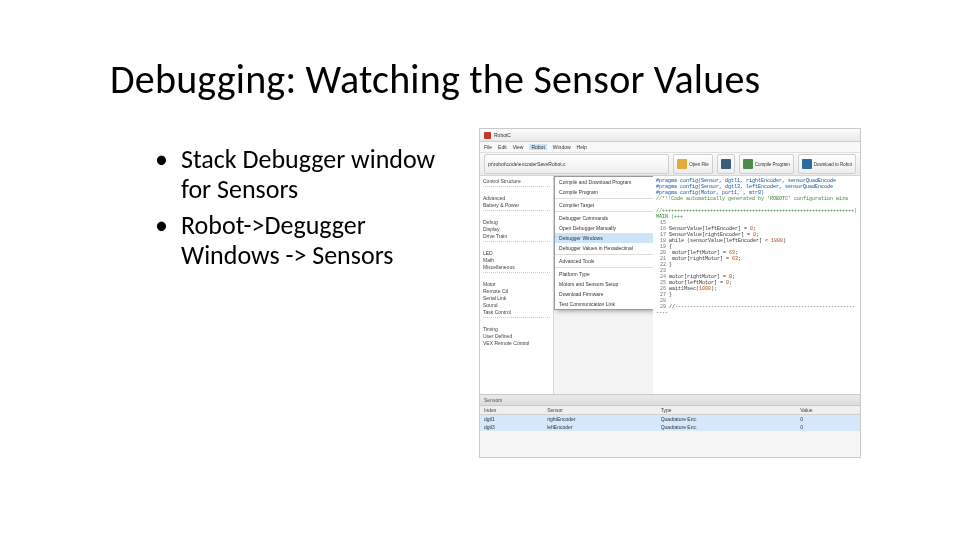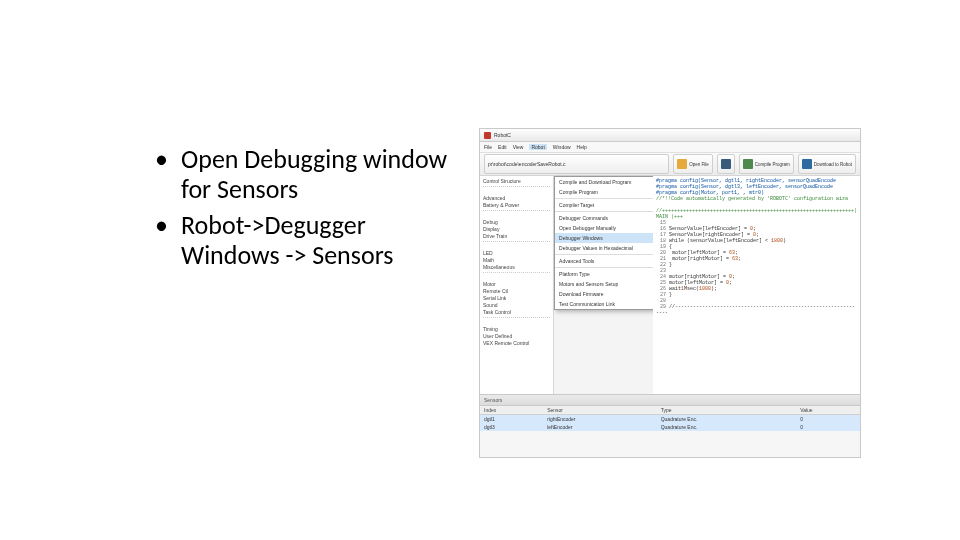--- a/index.html
+++ b/index.html
@@ -171,25 +171,26 @@
     text-align:left; background:#efefef; border-bottom:1px solid #d0d0d0;
     padding:1px 4px; font-weight:normal; color:#444;
   }
   .sensors td { padding:1px 4px; }
   .sensors tr.sel { background:#d6e8fb; }
 </style>
 </head>
 <body>
 
 <div class="slide">
+  <div class="title">Debugging: Watching the Sensor Values</div>
 
   <div class="bullets">
     <div class="row">
       <div class="dot">•</div>
-      <div class="txt">Open Debugging window for Sensors</div>
+      <div class="txt">Stack Debugger window for Sensors</div>
     </div>
     <div class="row">
       <div class="dot">•</div>
       <div class="txt">Robot-&gt;Degugger Windows -&gt; Sensors</div>
     </div>
   </div>
 
   <div class="shot">
 
     <div class="shot-titlebar">

